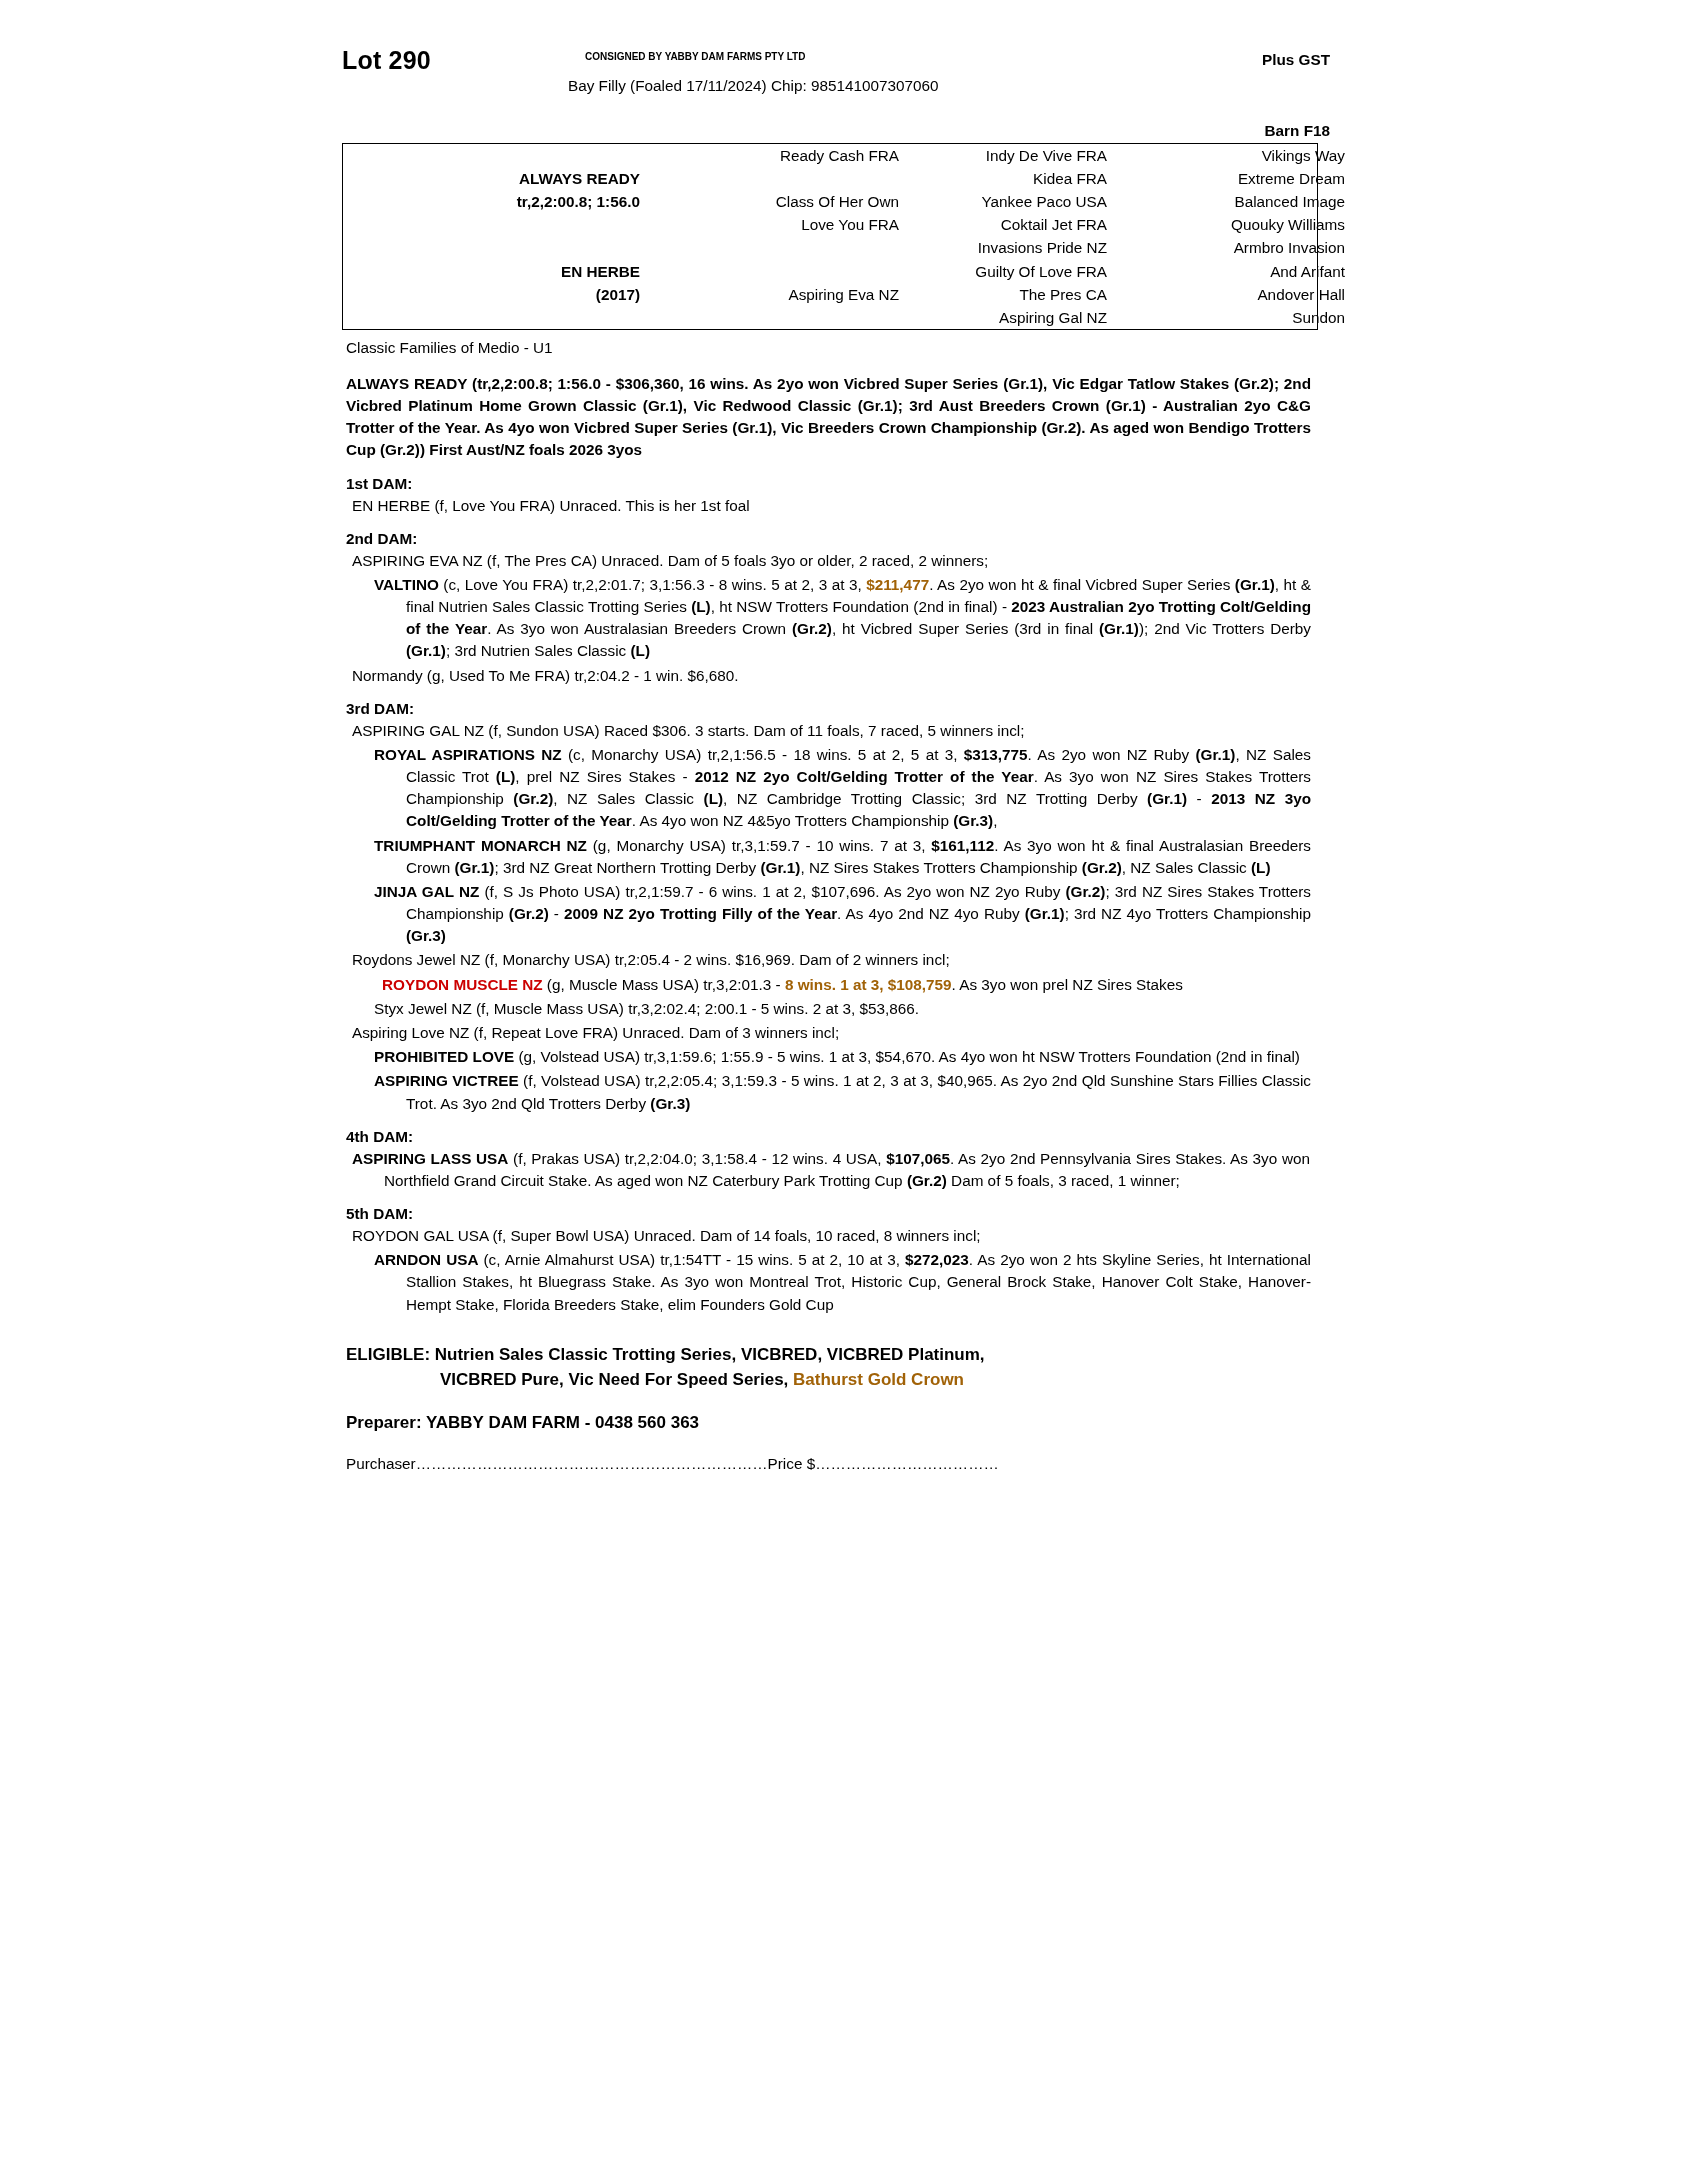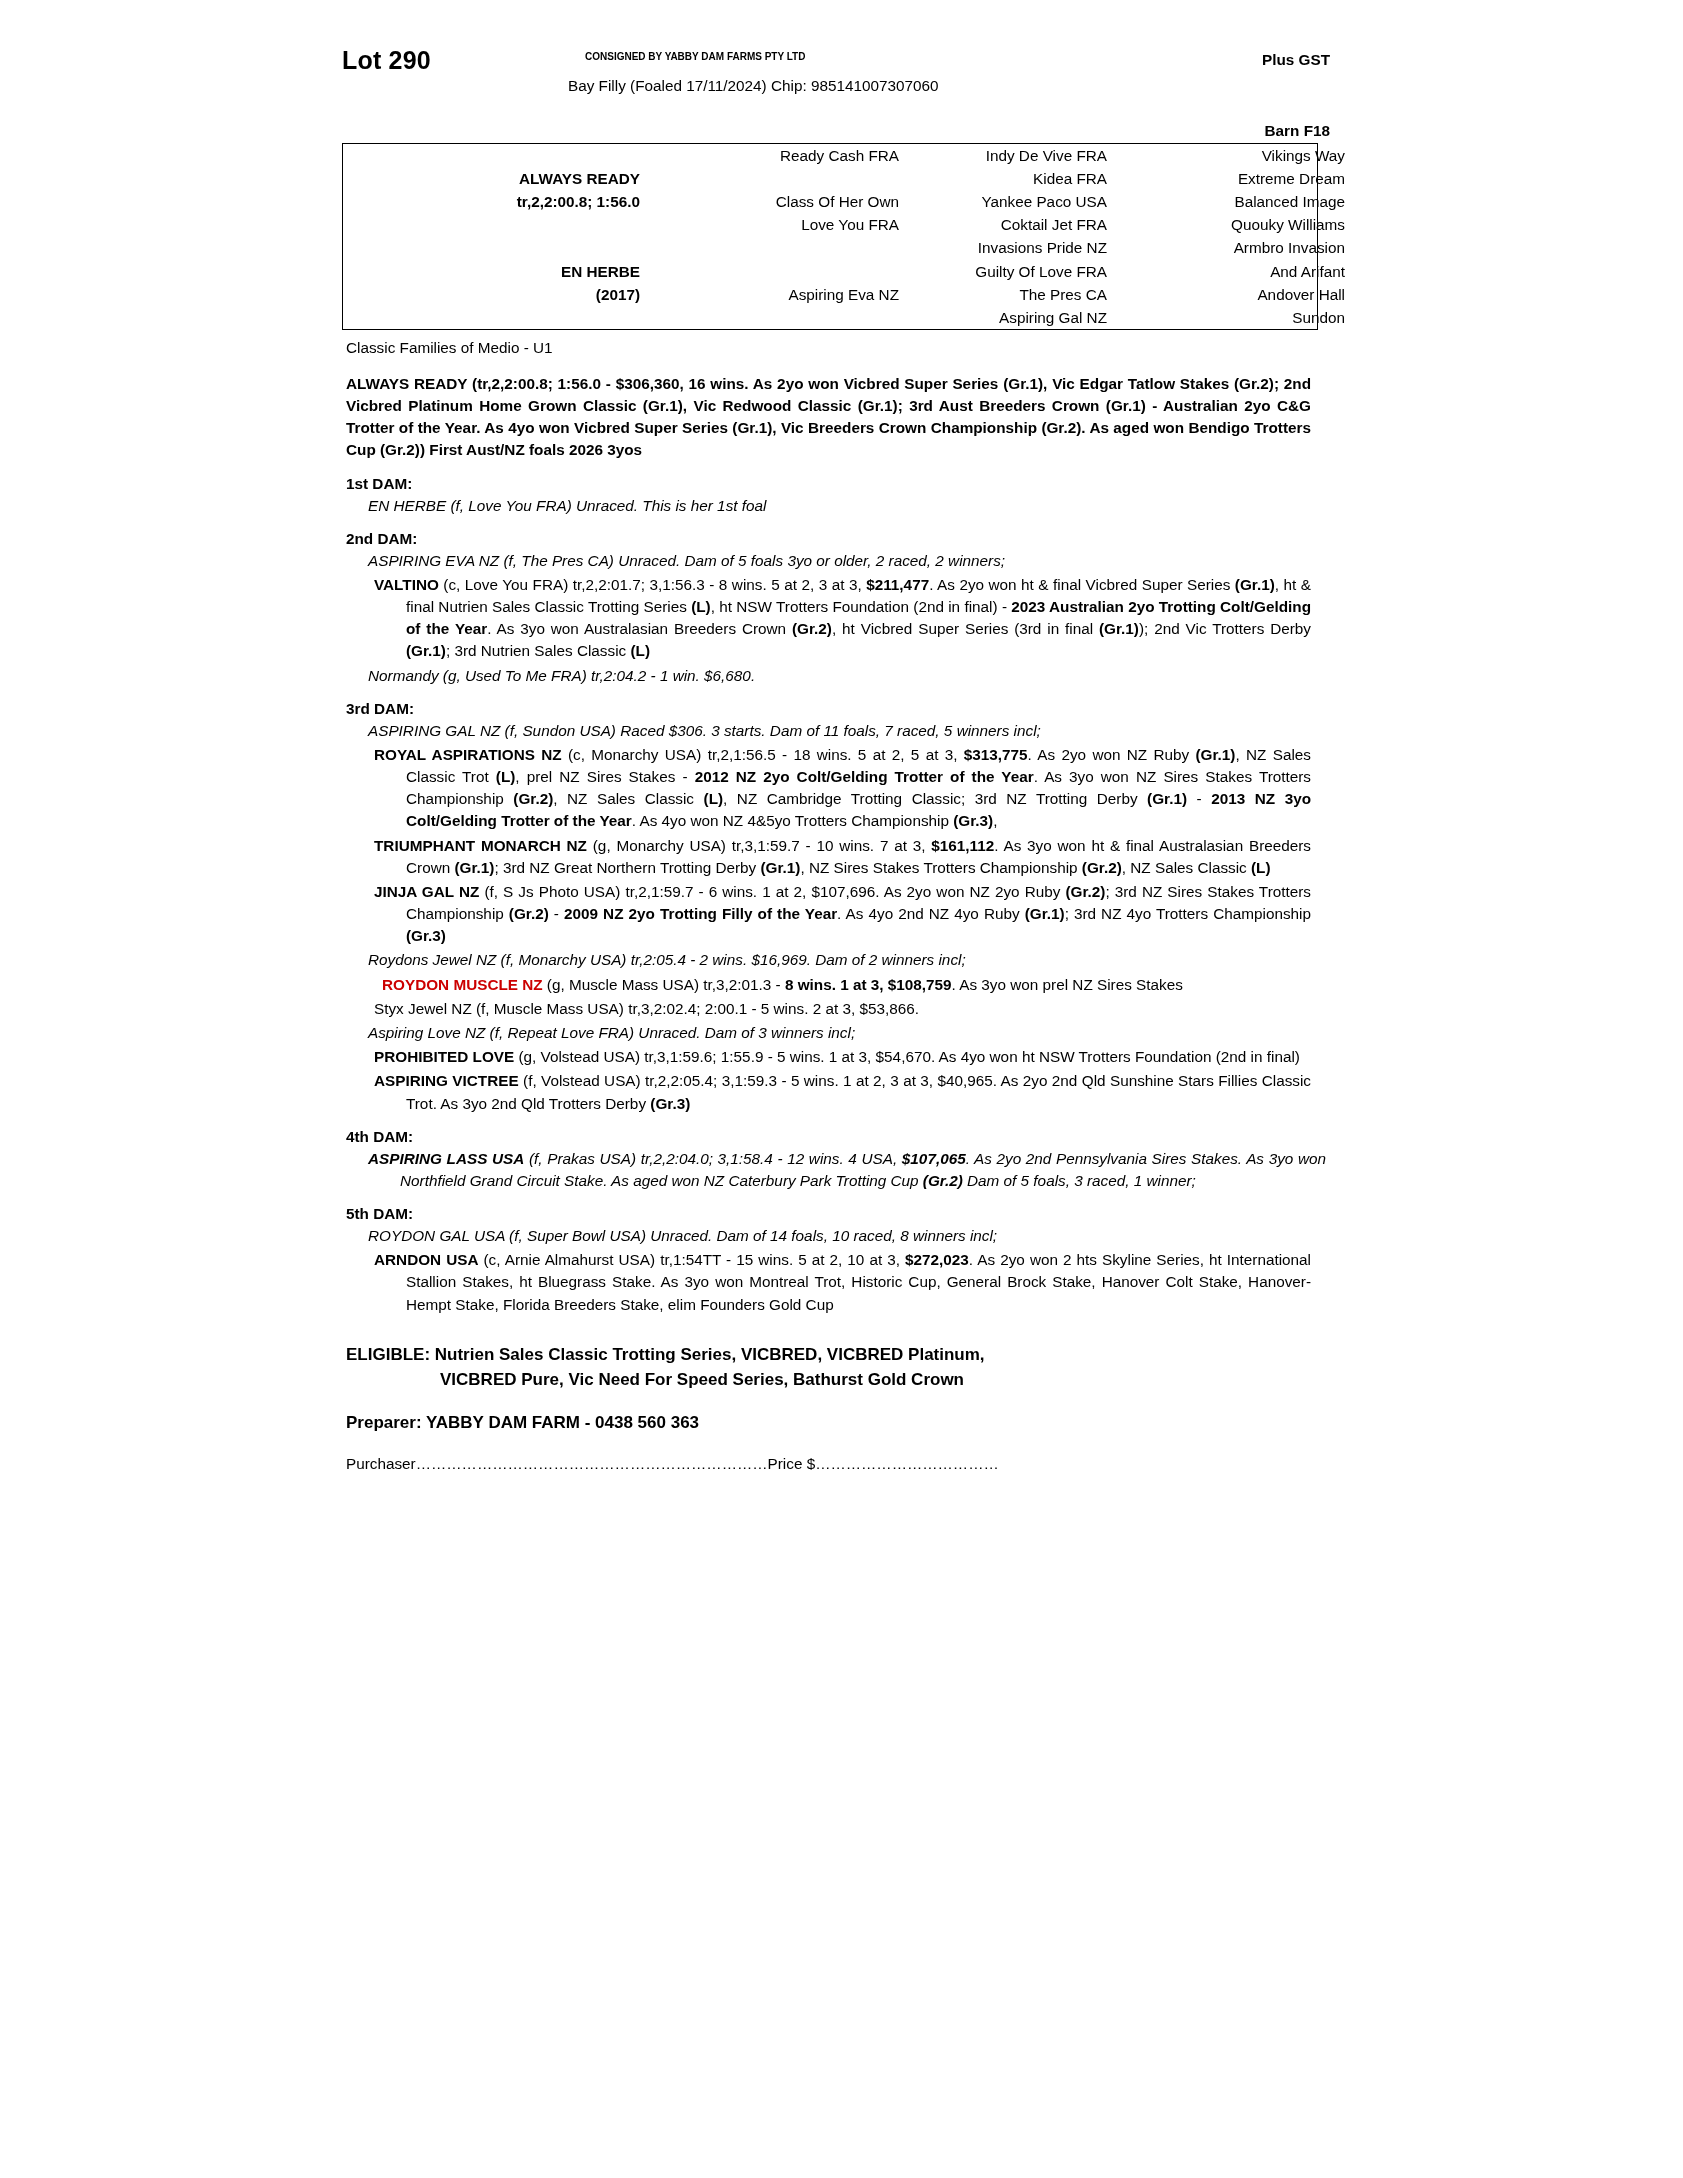--- a/index.html
+++ b/index.html
@@ -109,40 +109,39 @@
     margin-left: 4px;
     width: 965px;
   }
   .dam-head {
     font-weight: bold;
     font-size: 15.3px;
     margin-top: 13px;
     margin-left: 4px;
   }
   .lvl0 {
-    margin-left: 26px;
+    margin-left: 10px;
     width: 958px;
     margin-top: 2px;
-    font-style: italic;
   }
   .lvl1 {
     margin-left: 32px;
     text-indent: 0px;
     width: 937px;
     margin-top: 2px;
   }
   .lvl1 .hang { display: block; padding-left: 32px; text-indent: -32px; }
   .lvl2 {
     margin-left: 40px;
     width: 913px;
     margin-top: 2px;
   }
   .lvl2 .hang { display: block; padding-left: 30px; text-indent: -30px; }
   .lvl0 .hang { display: block; padding-left: 32px; text-indent: -32px; }
-  .red { color: #000000; font-weight: bold; }
+  .red { color: #a16207; font-weight: bold; }
   .redname { color: #cc0000; font-weight: bold; }
   
   .eligible {
     margin-top: 26px;
     font-size: 17px;
     font-weight: bold;
     line-height: 1.5;
     margin-left: 4px;
     width: 960px;
   }

